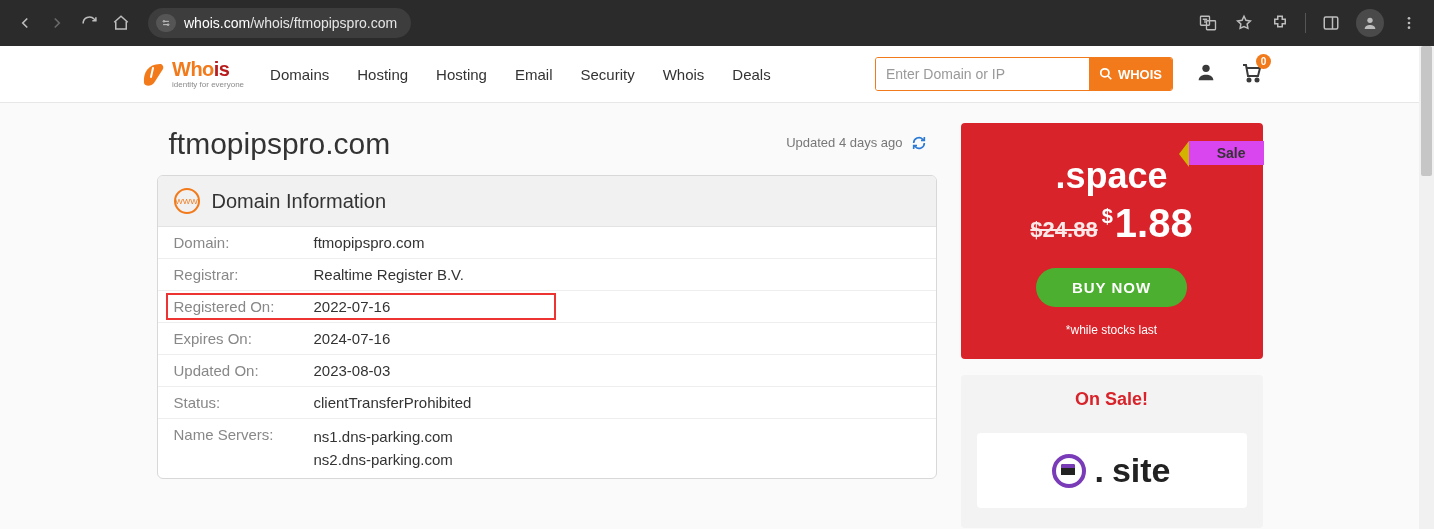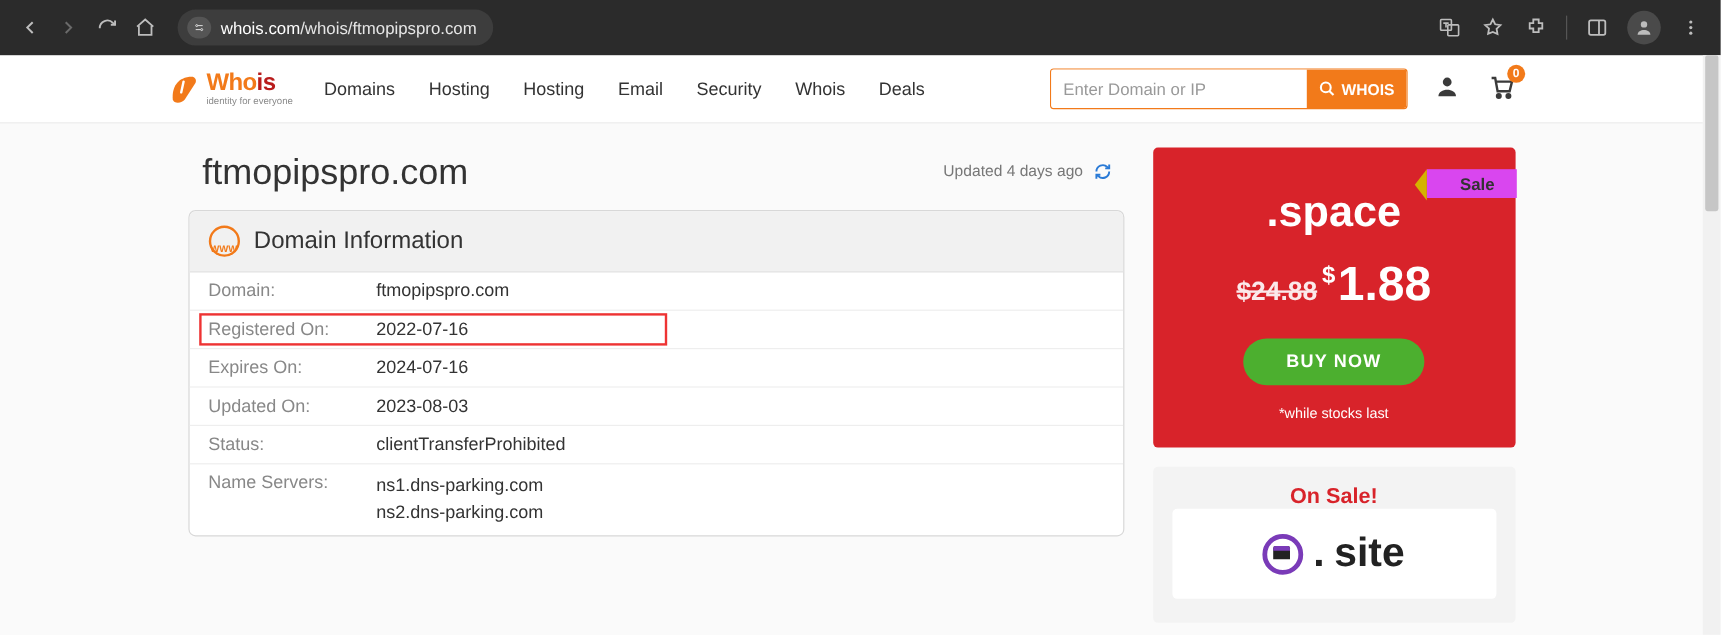--- a/index.html
+++ b/index.html
@@ -46,46 +46,46 @@
   
   .main { background: #fafafa; padding: 20px 0 40px 0; }
   .container { width: 1106px; margin: 0 auto; display: flex; gap: 24px; align-items: flex-start; }
   .left-col { flex: 1; }
   .title-row { display: flex; align-items: center; margin: 4px 0 14px 12px; }
   .page-title { font-size: 30px; color: #333; font-weight: 400; }
   .updated { margin-left: auto; font-size: 13px; color: #777; display: flex; align-items: flex-start; gap: 8px; margin-right: 10px; }
 
   .panel { background: #fff; border: 1px solid #d8d8d8; border-radius: 6px; overflow: hidden; }
   .panel-head { background: #f1f1f1; padding: 12px 16px; display: flex; align-items: center; gap: 12px; border-bottom: 1px solid #e3e3e3; }
-  .www-badge { width: 26px; height: 26px; border: 2px solid #f27a1a; border-radius: 50%; display: flex; align-items: flex-end; justify-content: center; color: #f27a1a; font-size: 8px; font-weight: 700; }
+  .www-badge { width: 26px; height: 26px; border: 2px solid #f27a1a; border-radius: 50%; display: flex; align-items: center; justify-content: center; color: #f27a1a; font-size: 8px; font-weight: 400; }
   .panel-title { font-size: 20px; color: #333; }
 
   .row { display: flex; padding: 7px 16px; border-bottom: 1px solid #eee; font-size: 15px; }
   .row:last-child { border-bottom: none; }
   .row-k { width: 140px; color: #888; }
   .row-v { color: #333; }
   .row.highlight { position: relative; }
   .row.highlight::after { content: ""; position: absolute; left: 8px; right: auto; top: 2px; bottom: 2px; width: 386px; border: 2px solid #e33; pointer-events: none; }
   .ns-list div { line-height: 1.5; }
 
   
   .side { width: 302px; display: flex; flex-direction: column; gap: 16px; }
   .promo1 { background: #d8232a; color: #fff; border-radius: 4px; position: relative; text-align: center; padding: 28px 16px 22px 16px; }
   .sale-tag { position: absolute; right: -1px; top: 18px; background: #d946ef; color: #333; font-weight: 700; font-size: 14px; padding: 4px 18px 4px 28px; }
   .sale-tag::before{content:"";position:absolute;left:-10px;top:0;width:0;height:0;border-top:13px solid transparent;border-bottom:13px solid transparent;border-right:10px solid #d4b200;}
   .promo-domain { font-size: 36px; font-weight: 800; margin-top: 4px; }
-  .price-row { margin-top: 18px; display: flex; align-items: baseline; justify-content: center; gap: 4px; }
+  .price-row { margin-top: 4px; display: flex; align-items: baseline; justify-content: center; gap: 4px; }
   .old-price { font-size: 22px; text-decoration: line-through; opacity: 0.9; font-weight: 600; }
   .new-price { font-size: 40px; font-weight: 800; }
   .new-price sup { font-size: 20px; vertical-align: 14px; margin-right: 2px; }
   .buy-btn { margin-top: 22px; background: #4caf2f; border: none; color: #fff; font-weight: 800; letter-spacing: 1px; font-size: 15px; padding: 11px 36px; border-radius: 22px; cursor: pointer; }
   .promo-note { margin-top: 16px; font-size: 12px; }
 
   .promo2 { background: #f3f3f3; border-radius: 4px; text-align: center; padding: 14px 16px 20px 16px; }
-  .promo2-title { color: #d8232a; font-weight: 700; font-size: 18px; margin-bottom: 0; }
+  .promo2-title { color: #d8232a; font-weight: 700; font-size: 18px; margin-bottom: 23px; }
   .site-card { background: #fff; border-radius: 4px; padding: 18px 10px; display:flex; align-items:center; justify-content:center; gap:8px;}
   .site-word { font-size: 34px; font-weight: 900; color: #222; }
   .site-dot { font-size: 34px; font-weight: 900; color: #222; }
   .site-mark { width: 34px; height: 34px; border: 4px solid #7a3bb8; border-radius: 50%; position:relative; }
   .site-mark::after{ content:""; position:absolute; left:5px; top:6px; width:14px; height:11px; background:#222; border-top-left-radius:2px; border-top-right-radius:2px;}
   .site-mark::before{ content:""; position:absolute; left:5px; top:6px; width:14px; height:4px; background:#7a3bb8; border-top-left-radius:2px; border-top-right-radius:2px; z-index:2;}
 
 </style>
 </head>
 <body>
@@ -237,20 +237,24 @@
         <div class="panel-head">
           <div class="www-badge">
                   <span>WWW</span>
                 </div>
           <div class="panel-title">Domain Information</div>
         </div>
         <div class="row">
           <div class="row-k">Domain:</div>
           <div class="row-v">ftmopipspro.com</div>
         </div>
+        <div class="row">
+          <div class="row-k">Registrar:</div>
+          <div class="row-v">Realtime Register B.V.</div>
+        </div>
         <div class="row highlight">
           <div class="row-k">Registered On:</div>
           <div class="row-v">2022-07-16</div>
         </div>
         <div class="row">
           <div class="row-k">Expires On:</div>
           <div class="row-v">2024-07-16</div>
         </div>
         <div class="row">
           <div class="row-k">Updated On:</div>

